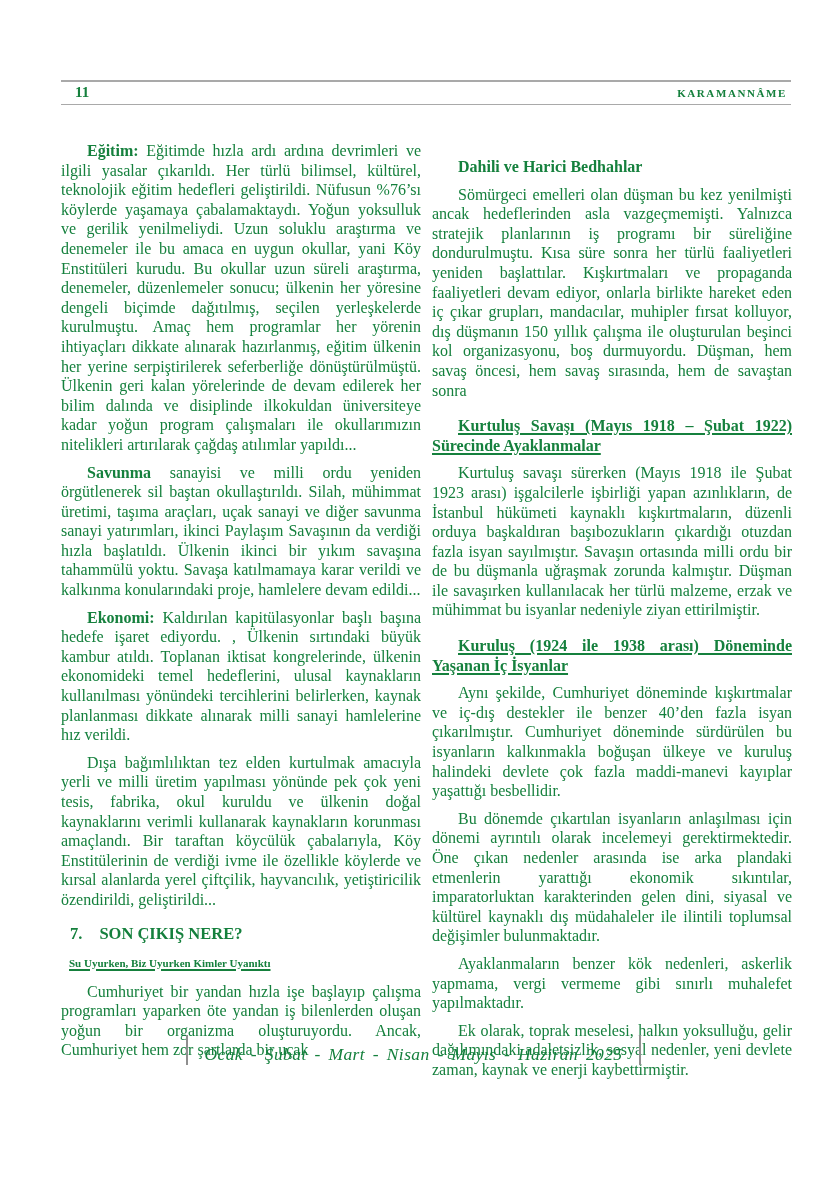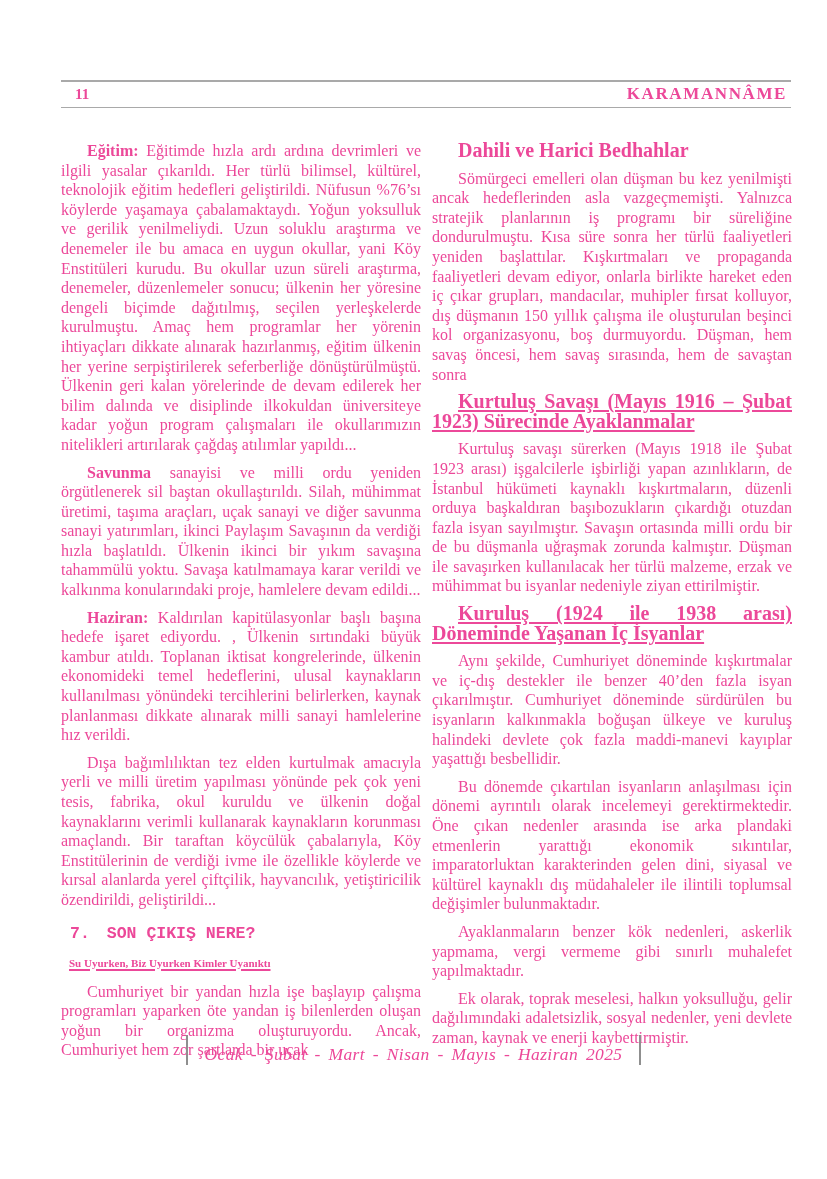--- a/index.html
+++ b/index.html
@@ -1,34 +1,34 @@
 <!DOCTYPE html>
 <html lang="tr"><head>
 <meta charset="utf-8">
 <style>
   html,body{margin:0;padding:0;background:#ffffff;}
   .page{
     position:relative;width:827px;height:1179px;background:#ffffff;
-    color:#ec4899;font-family:"Liberation Serif",serif;overflow:hidden;
+    color:#15803d;font-family:"Liberation Serif",serif;overflow:hidden;
   }
   
   .page-header{position:absolute;top:80px;left:61px;width:730px;}
   .hrule{height:1.5px;background:#a9a9a9;}
   .header-row{display:flex;justify-content:space-between;align-items:baseline;padding:2px 4px 3px 14px;}
   .pageno{font-weight:bold;font-size:15px;}
-  .journal{font-weight:bold;font-size:17px;letter-spacing:1.6px;text-align:center;}
+  .journal{font-weight:bold;font-size:11px;letter-spacing:1.6px;text-align:center;}
   
   .columns{position:absolute;top:141px;left:61px;width:731px;display:flex;gap:11px;}
   .col{width:360px;}
   .body{margin:0 0 8px;font-size:16px;line-height:19.6px;text-align:justify;text-indent:26px;}
   .no-indent{text-indent:0;}
   .lead{font-weight:bold;}
-  .col-heading{margin:0 0 8px;font-size:20px;line-height:19.6px;font-weight:bold;text-indent:26px;text-align:justify;}
+  .col-heading{margin:16px 0 8px;font-size:16px;line-height:19.6px;font-weight:bold;text-indent:26px;text-align:justify;}
   .underlined{text-decoration:underline;text-decoration-thickness:1.5px;text-underline-offset:2px;}
-  .section-heading{margin:14px 0 9px;font-size:16.5px;line-height:20px;font-weight:bold;padding-left:9px;font-family:Liberation Mono, monospace;}
+  .section-heading{margin:14px 0 9px;font-size:16.5px;line-height:20px;font-weight:bold;padding-left:9px;}
   .section-heading .sec-title{margin-left:17px;}
   .sub-heading{margin:0 0 9px;font-size:11px;line-height:20px;font-weight:bold;padding-left:8px;
     text-decoration:underline;text-decoration-thickness:1.5px;text-underline-offset:2px;}
   
   .page-footer{position:absolute;top:1035px;left:0;width:827px;display:flex;justify-content:center;align-items:flex-end;gap:16px;}
   .vbar{width:2px;height:30px;background:#8f8f8f;}
   .issue{font-style:italic;font-size:17.5px;letter-spacing:0.4px;word-spacing:3px;}
 </style>
 </head>
 <body>
@@ -44,38 +44,38 @@
     <div class="hrule"></div>
   </div>
 
   <div class="columns">
 
     <section class="col">
       <p class="body"><b class="lead">Eğitim:</b><span> Eğitimde hızla ardı ardına devrimleri ve ilgili yasalar çıkarıldı. Her türlü bilimsel, kültürel, teknolojik eğitim hedefleri geliştirildi. Nüfusun %76’sı köylerde yaşamaya çabalamaktaydı. Yoğun yoksulluk ve gerilik yenilmeliydi. Uzun soluklu araştırma ve denemeler ile bu amaca en uygun okullar, yani Köy Enstitüleri kurudu. Bu okullar uzun süreli araştırma, denemeler, düzenlemeler sonucu; ülkenin her yöresine dengeli biçimde dağıtılmış, seçilen yerleşkelerde kurulmuştu. Amaç hem programlar her yörenin ihtiyaçları dikkate alınarak hazırlanmış, eğitim ülkenin her yerine serpiştirilerek seferberliğe dönüştürülmüştü. Ülkenin geri kalan yörelerinde de devam edilerek her bilim dalında ve disiplinde ilkokuldan üniversiteye kadar yoğun program çalışmaları ile okullarımızın nitelikleri artırılarak çağdaş atılımlar yapıldı...</span></p>
 
       <p class="body"><b class="lead">Savunma</b><span> sanayisi ve milli ordu yeniden örgütlenerek sil baştan okullaştırıldı. Silah, mühimmat üretimi, taşıma araçları, uçak sanayi ve diğer savunma sanayi yatırımları, ikinci Paylaşım Savaşının da verdiği hızla başlatıldı. Ülkenin ikinci bir yıkım savaşına tahammülü yoktu. Savaşa katılmamaya karar verildi ve kalkınma konularındaki proje, hamlelere devam edildi...</span></p>
 
-      <p class="body"><b class="lead">Haziran:</b><span> Kaldırılan kapitülasyonlar başlı başına hedefe işaret ediyordu. , Ülkenin sırtındaki büyük kambur atıldı. Toplanan iktisat kongrelerinde, ülkenin ekonomideki temel hedeflerini, ulusal kaynakların kullanılması yönündeki tercihlerini belirlerken, kaynak planlanması dikkate alınarak milli sanayi hamlelerine hız verildi.</span></p>
+      <p class="body"><b class="lead">Ekonomi:</b><span> Kaldırılan kapitülasyonlar başlı başına hedefe işaret ediyordu. , Ülkenin sırtındaki büyük kambur atıldı. Toplanan iktisat kongrelerinde, ülkenin ekonomideki temel hedeflerini, ulusal kaynakların kullanılması yönündeki tercihlerini belirlerken, kaynak planlanması dikkate alınarak milli sanayi hamlelerine hız verildi.</span></p>
 
       <p class="body">Dışa bağımlılıktan tez elden kurtulmak amacıyla yerli ve milli üretim yapılması yönünde pek çok yeni tesis, fabrika, okul kuruldu ve ülkenin doğal kaynaklarını verimli kullanarak kaynakların korunması amaçlandı. Bir taraftan köycülük çabalarıyla, Köy Enstitülerinin de verdiği ivme ile özellikle köylerde ve kırsal alanlarda yerel çiftçilik, hayvancılık, yetiştiricilik özendirildi, geliştirildi...</p>
 
       <h2 class="section-heading"><span>7.</span><span class="sec-title">SON ÇIKIŞ NERE?</span></h2>
 
       <h3 class="sub-heading">Su Uyurken, Biz Uyurken Kimler Uyanıktı</h3>
 
       <p class="body">Cumhuriyet bir yandan hızla işe başlayıp çalışma programları yaparken öte yandan iş bilenlerden oluşan yoğun bir organizma oluşturuyordu. Ancak, Cumhuriyet hem zor şartlarda bir uçak</p>
     </section>
 
     <section class="col">
 
       <h3 class="col-heading">Dahili ve Harici Bedhahlar</h3>
 
       <p class="body">Sömürgeci emelleri olan düşman bu kez yenilmişti ancak hedeflerinden asla vazgeçmemişti. Yalnızca stratejik planlarının iş programı bir süreliğine dondurulmuştu. Kısa süre sonra her türlü faaliyetleri yeniden başlattılar. Kışkırtmaları ve propaganda faaliyetleri devam ediyor, onlarla birlikte hareket eden iç çıkar grupları, mandacılar, muhipler fırsat kolluyor, dış düşmanın 150 yıllık çalışma ile oluşturulan beşinci kol organizasyonu, boş durmuyordu. Düşman, hem savaş öncesi, hem savaş sırasında, hem de savaştan sonra</p>
 
-      <h3 class="col-heading underlined">Kurtuluş Savaşı (Mayıs 1916 – Şubat 1923) Sürecinde Ayaklanmalar</h3>
+      <h3 class="col-heading underlined">Kurtuluş Savaşı (Mayıs 1918 – Şubat 1922) Sürecinde Ayaklanmalar</h3>
 
       <p class="body">Kurtuluş savaşı sürerken (Mayıs 1918 ile Şubat 1923 arası) işgalcilerle işbirliği yapan azınlıkların, de İstanbul hükümeti kaynaklı kışkırtmaların, düzenli orduya başkaldıran başıbozukların çıkardığı otuzdan fazla isyan sayılmıştır. Savaşın ortasında milli ordu bir de bu düşmanla uğraşmak zorunda kalmıştır. Düşman ile savaşırken kullanılacak her türlü malzeme, erzak ve mühimmat bu isyanlar nedeniyle ziyan ettirilmiştir.</p>
 
       <h3 class="col-heading underlined">Kuruluş (1924 ile 1938 arası) Döneminde Yaşanan İç İsyanlar</h3>
 
       <p class="body">Aynı şekilde, Cumhuriyet döneminde kışkırtmalar ve iç-dış destekler ile benzer 40’den fazla isyan çıkarılmıştır. Cumhuriyet döneminde sürdürülen bu isyanların kalkınmakla boğuşan ülkeye ve kuruluş halindeki devlete çok fazla maddi-manevi kayıplar yaşattığı besbellidir.</p>
 
       <p class="body">Bu dönemde çıkartılan isyanların anlaşılması için dönemi ayrıntılı olarak incelemeyi gerektirmektedir. Öne çıkan nedenler arasında ise arka plandaki etmenlerin yarattığı ekonomik sıkıntılar, imparatorluktan karakterinden gelen dini, siyasal ve kültürel kaynaklı dış müdahaleler ile ilintili toplumsal değişimler bulunmaktadır.</p>
 
       <p class="body">Ayaklanmaların benzer kök nedenleri, askerlik yapmama, vergi vermeme gibi sınırlı muhalefet yapılmaktadır.</p>

